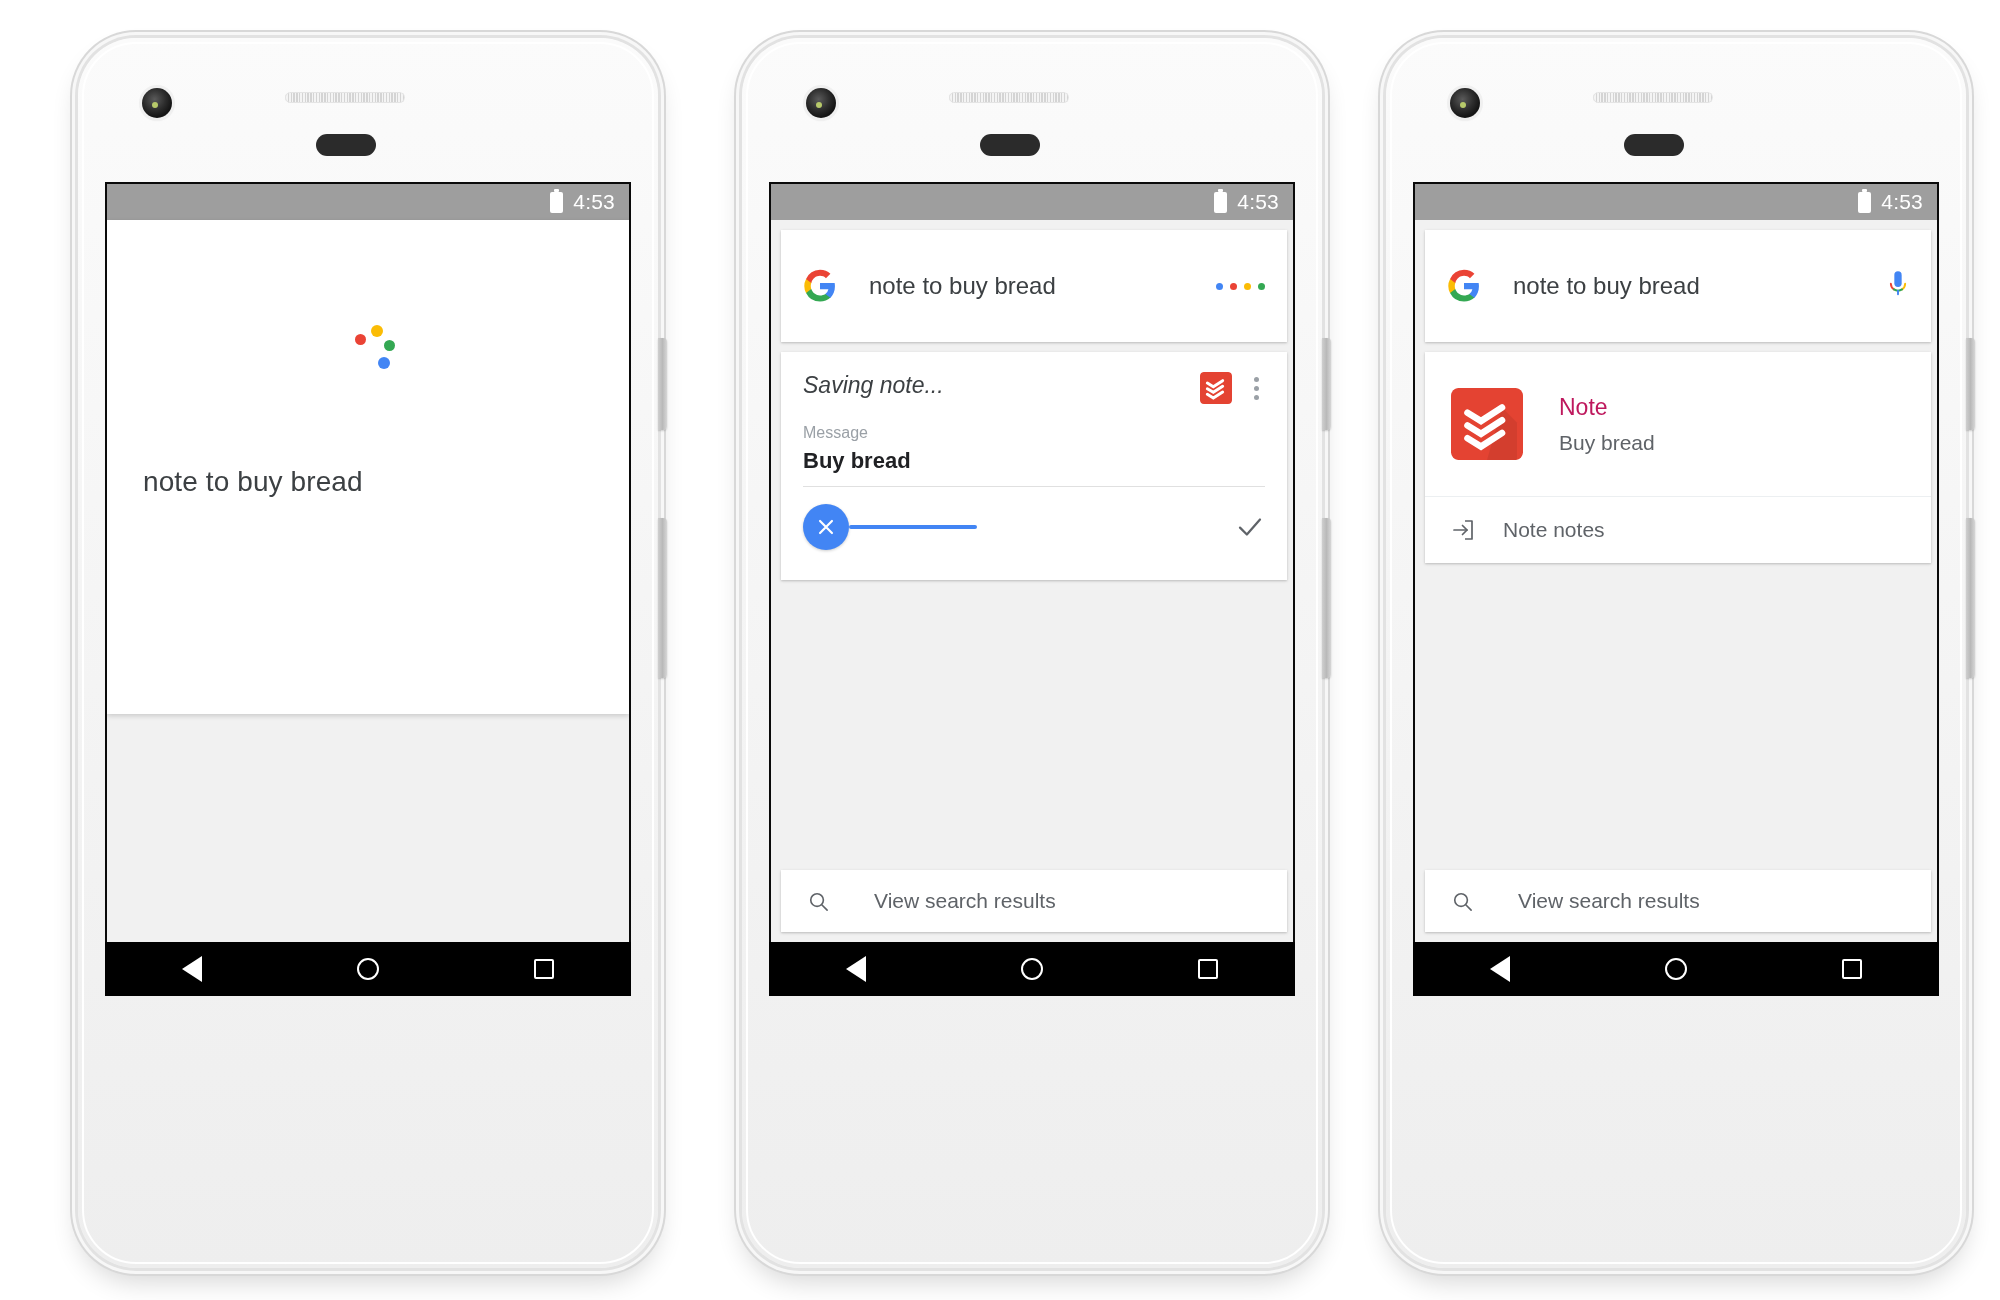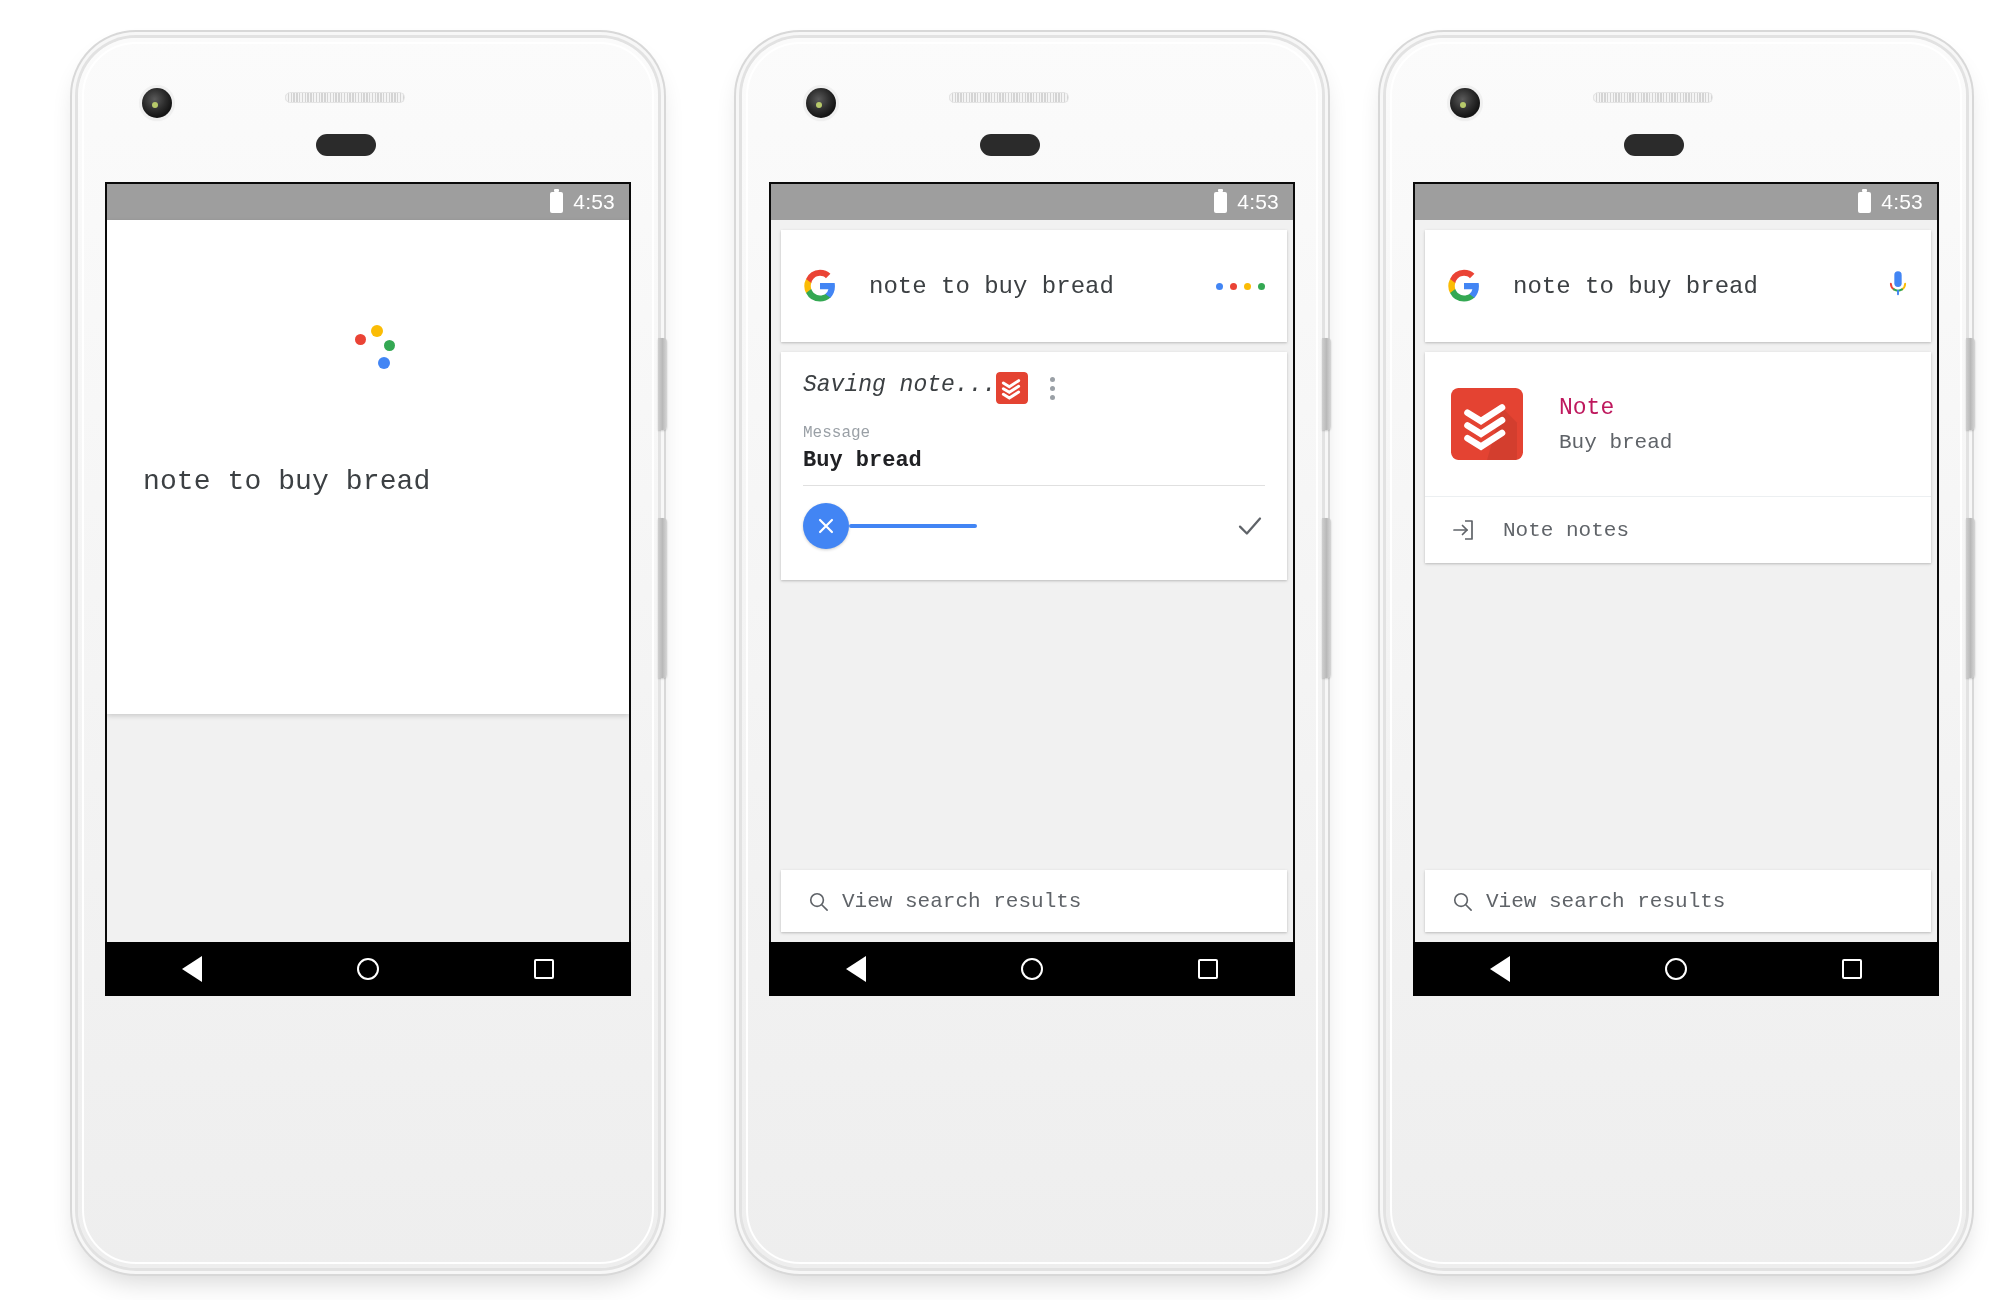--- a/index.html
+++ b/index.html
@@ -134,21 +134,20 @@
   .clock {
     color:#ffffff;
     font-size: 21px;
     letter-spacing: .2px;
   }
 
   .screen-body {
     position: relative;
     height: 724px;
     background: #f1f1f1;
-    font-family: Liberation Mono, monospace;
   }
 
   
   .navbar {
     position: absolute;
     left: 27px;
     top: 904px;
     width: 526px;
     height: 54px;
     background: #000000;
@@ -236,20 +235,21 @@
     position: absolute;
     left: 10px;
     top: 132px;
     width: 506px;
     height: 228px;
     padding: 20px 22px 0 22px;
   }
   .note-head {
     display: flex;
     align-items: flex-start;
+    justify-content: space-between;
     height: 40px;
   }
   .saving-label {
     font-size: 23px;
     font-style: italic;
     color: #3c4043;
   }
   .head-right { display:flex; align-items:center; gap:16px; }
   .todoist-sm { width: 32px; height: 32px; border-radius: 4px; }
   .kebab { display:flex; flex-direction:column; gap:4px; padding: 2px 6px; }
@@ -326,21 +326,21 @@
     position: absolute;
     left: 10px;
     bottom: 12px;
     width: 506px;
     height: 62px;
     display: flex;
     align-items: center;
     padding: 0 26px;
   }
   .search-icon { width: 23px; height: 23px; flex: 0 0 23px; }
-  .search-footer-label { margin-left: 12px; font-size: 21px; color: #5f6368; }
+  .search-footer-label { margin-left: 44px; font-size: 21px; color: #5f6368; }
 </style>
 </head>
 <body>
 
 <div class="stage">
 
   <div class="phone p1">
     <div class="side-btn power"></div>
     <div class="side-btn volume"></div>
     <div class="cam"></div>

